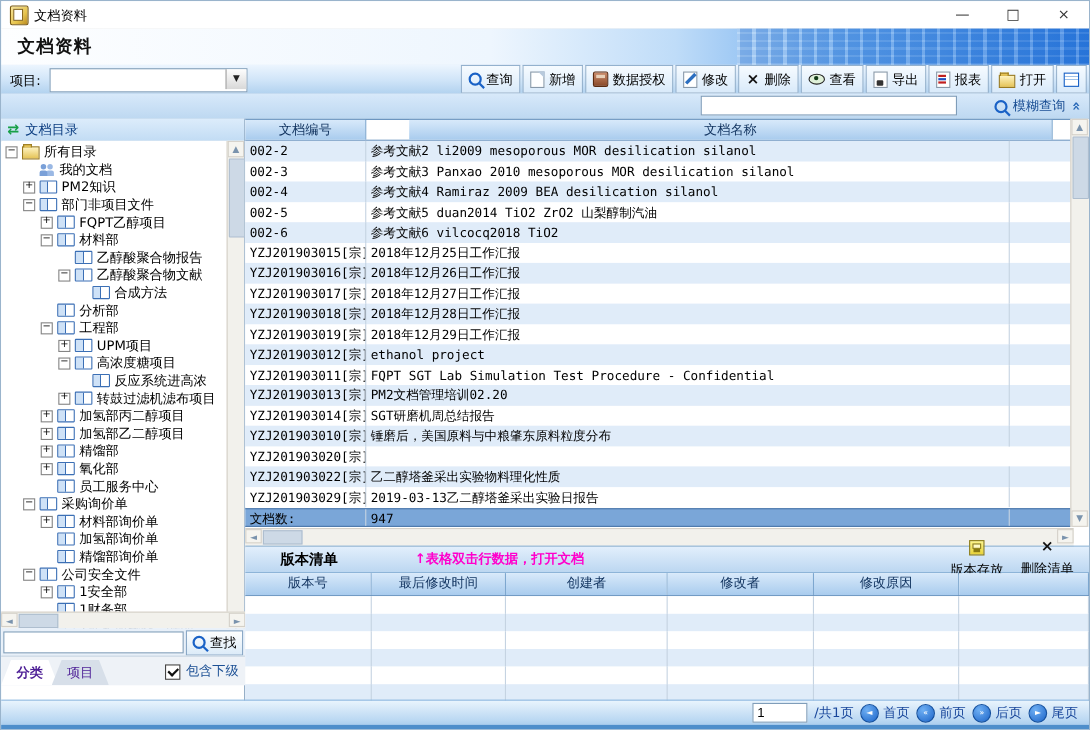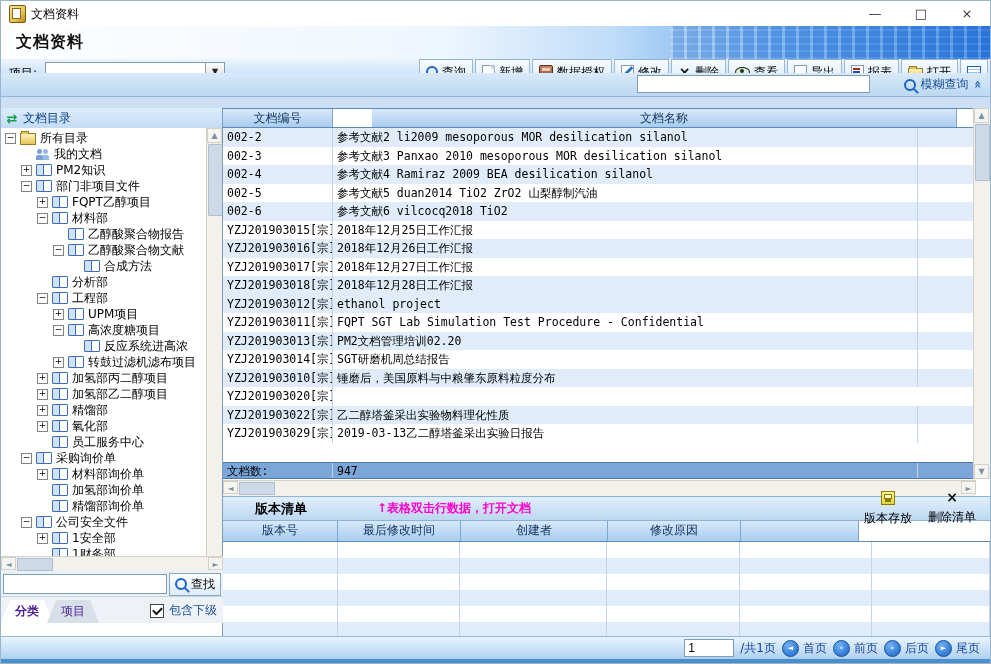--- a/index.html
+++ b/index.html
@@ -25,21 +25,21 @@
   .toolbar1{position:absolute;top:58px;left:0;width:100%;height:26px;
     background:linear-gradient(#ecf5fe,#cfe4f8 55%,#b2d2ef);border-bottom:1px solid #a3c2de;}
   .lbl{color:#000;}
   .projlabel{position:absolute;left:8px;top:6px;}
   .projselect{position:absolute;left:44px;top:3px;width:178px;height:20px;background:#fff;border:1px solid #7f9db9;}
   .projselect .arrow{position:absolute;right:0;top:0;width:18px;height:18px;background:linear-gradient(#fdfdfd,#d8d8d8);border-left:1px solid #9a9a9a;text-align:center;line-height:18px;font-size:8px;color:#222;}
   .tb-buttons{position:absolute;right:2px;top:0;height:26px;display:flex;align-items:center;}
   .tb-btn{display:flex;align-items:center;gap:4px;padding:3px 6px;height:18px;border:1px solid rgba(90,130,170,.55);background:linear-gradient(#f6fbff,#d9eafa);margin-left:2px;white-space:nowrap;color:#000;}
   .tb-btn .tlabel{font-size:12px;}
 
-  .toolbar2{position:absolute;top:72px;left:0;width:100%;height:23px;
+  .toolbar2{position:absolute;top:84px;left:0;width:100%;height:23px;
     background:linear-gradient(#d8e9fa,#bdd8f1);border-bottom:1px solid #93b5d6;}
   .fuzzy-input{position:absolute;right:120px;top:2px;width:225px;height:16px;background:#fff;border:1px solid #7f9db9;font-size:11px;padding:0 3px;}
   .fuzzy-group{position:absolute;right:8px;top:3px;display:flex;align-items:center;gap:5px;color:#1b4f94;}
   .chev-up{display:inline-block;transform:rotate(90deg);font-weight:bold;color:#2a6ab8;font-size:13px;}
 
   
   .ic{display:inline-block;position:relative;flex:none;}
   .ic-search{width:8px;height:8px;border:2px solid #1a62c6;border-radius:50%;}
   .ic-search::after{content:'';position:absolute;width:6px;height:2px;background:#1a62c6;transform:rotate(45deg);right:-5px;bottom:-3px;}
   .ic-page{width:11px;height:13px;background:#fff;border:1px solid #8899aa;}
@@ -428,20 +428,25 @@
         <div class="doc-row even">
           <span class="dc dc-id">YZJ201903017[宗]</span>
           <span class="dc dc-name">2018年12月27日工作汇报</span>
           <span class="dc dc-attr"></span>
         </div>
         <div class="doc-row odd">
           <span class="dc dc-id">YZJ201903018[宗]</span>
           <span class="dc dc-name">2018年12月28日工作汇报</span>
           <span class="dc dc-attr"></span>
         </div>
+        <div class="doc-row even">
+          <span class="dc dc-id">YZJ201903019[宗]</span>
+          <span class="dc dc-name">2018年12月29日工作汇报</span>
+          <span class="dc dc-attr"></span>
+        </div>
         <div class="doc-row odd">
           <span class="dc dc-id">YZJ201903012[宗]</span>
           <span class="dc dc-name">ethanol project</span>
           <span class="dc dc-attr"></span>
         </div>
         <div class="doc-row even">
           <span class="dc dc-id">YZJ201903011[宗]</span>
           <span class="dc dc-name">FQPT SGT Lab Simulation Test Procedure - Confidential</span>
           <span class="dc dc-attr"></span>
         </div>
@@ -502,20 +507,21 @@
         <span class="v-act">
           <span class="ic ic-x">×</span>
           <span>删除清单</span>
         </span>
       </span>
     </div>
     <div class="vgrid-header">
         <span class="gh-cell" style="width: 115px;">版本号</span>
         <span class="gh-cell" style="width: 123px;">最后修改时间</span>
         <span class="gh-cell" style="width: 147px;">创建者</span>
+        <span class="gh-cell" style="width: 133px;">修改者</span>
         <span class="gh-cell" style="width: 133px;">修改原因</span>
         <span class="gh-cell" style="width: 118px;"></span>
       </div>
     <div class="v-rows">
         <div class="v-row odd">
           <span class="vc" style="width: 115px;"></span>
           <span class="vc" style="width: 123px;"></span>
           <span class="vc" style="width: 147px;"></span>
           <span class="vc" style="width: 133px;"></span>
           <span class="vc" style="width: 133px;"></span>

